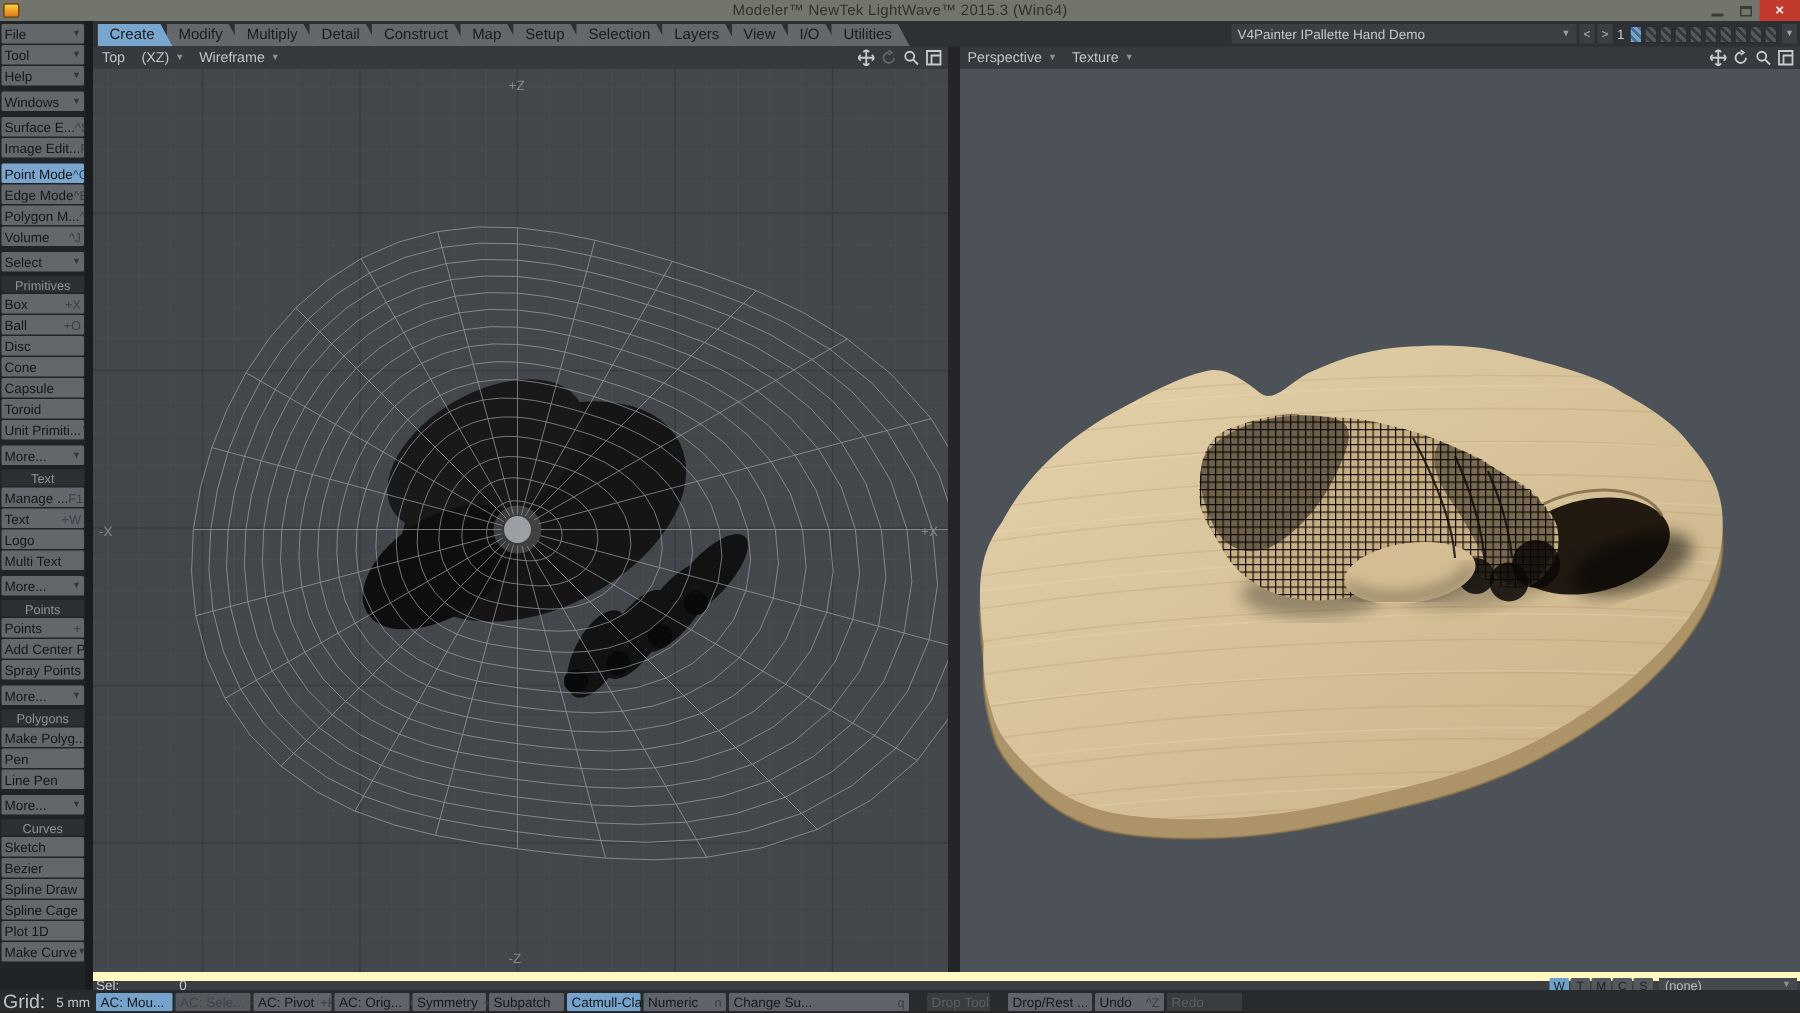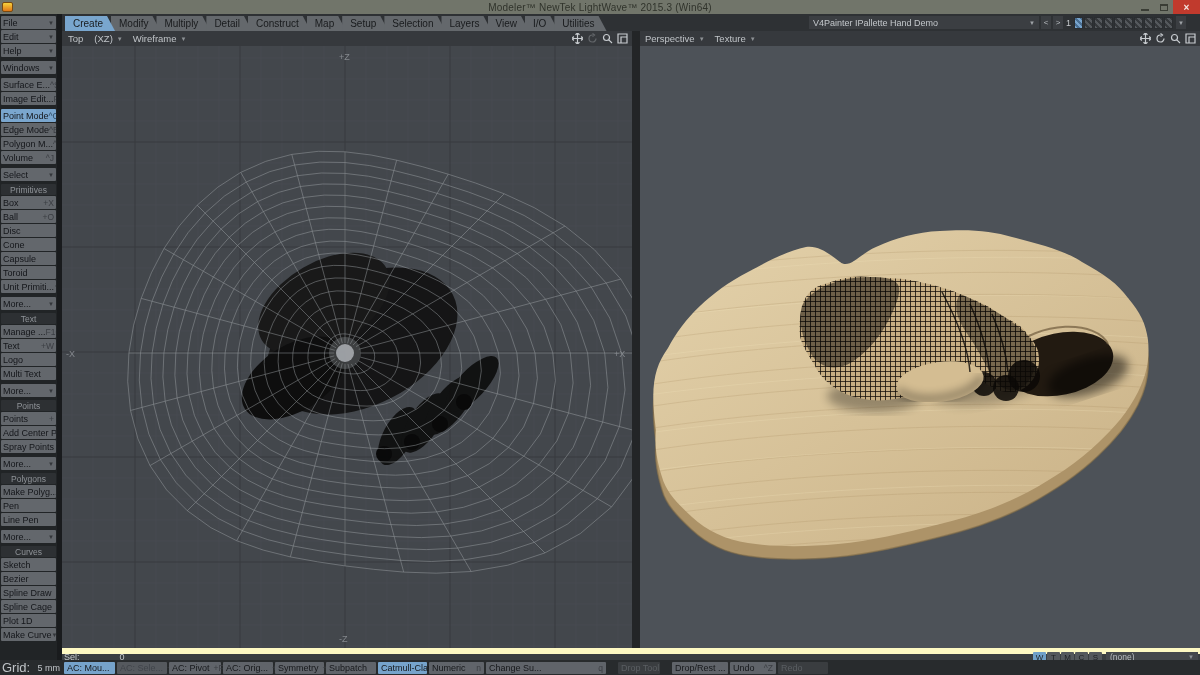--- a/index.html
+++ b/index.html
@@ -30,21 +30,21 @@
          font-size:8.5px;color:#8f9398;border-radius:1px;}
   .sgap{height:3px;}
   
   .main{flex:1;display:flex;flex-direction:column;min-width:0;}
   
   .tabrow{height:17px;background:#2e3134;display:flex;align-items:flex-end;flex:0 0 17px;position:relative;}
   .tabs{display:flex;align-items:flex-end;height:17px;padding-left:3px;}
   .tab{height:15px;padding:0 12px 0 8px;margin-right:-4px;background:#64686c;color:#191b1d;font-size:10px;
        display:flex;align-items:center;clip-path:polygon(0 0,calc(100% - 8px) 0,100% 100%,0 100%);cursor:pointer;}
   .tab.active{background:#79a6ce;z-index:2;}
-  .objbar{position:absolute;right:14px;top:2px;display:flex;align-items:center;height:13px;margin-left:10px;}
+  .objbar{position:absolute;right:2px;top:2px;display:flex;align-items:center;height:13px;margin-left:10px;}
   .preset{width:230px;height:13px;background:#3b3e42;color:#c3c7cb;font-size:9px;display:flex;align-items:center;
           padding:0 4px;cursor:pointer;}
   .preset .dd{margin-left:auto;font-size:6px;color:#9ea2a6;}
   .lnav{width:10px;height:13px;background:#3b3e42;color:#b9bdc1;font-size:8px;display:flex;align-items:center;justify-content:center;margin-left:2px;cursor:pointer;}
   .lnum{color:#c6cacd;font-size:9px;margin:0 3px;}
   .ltile{width:9px;height:12px;margin-right:1px;cursor:pointer;
          background:repeating-linear-gradient(45deg,#54585c 0 2px,#35383b 2px 4px);border:1px solid #2a2d30;}
   .ltile.sel{background:repeating-linear-gradient(45deg,#78a4cc 0 2px,#4a6f93 2px 4px);}
   .ldd{width:10px;height:13px;background:#3b3e42;color:#9ea2a6;font-size:6px;display:flex;align-items:center;justify-content:center;margin-left:2px;cursor:pointer;}
   
@@ -109,21 +109,21 @@
 
   <div class="body">
 
     <div class="sidebar">
       <div id="sidebar-content">
           <div class="sbtn">
             <span>File</span>
             <span class="dd">▼</span>
           </div>
           <div class="sbtn">
-            <span>Edit</span>
+            <span>Tool</span>
             <span class="dd">▼</span>
           </div>
           <div class="sbtn">
             <span>Help</span>
             <span class="dd">▼</span>
           </div>
           <div class="sgap"></div>
           <div class="sbtn">
             <span>Windows</span>
             <span class="dd">▼</span>

